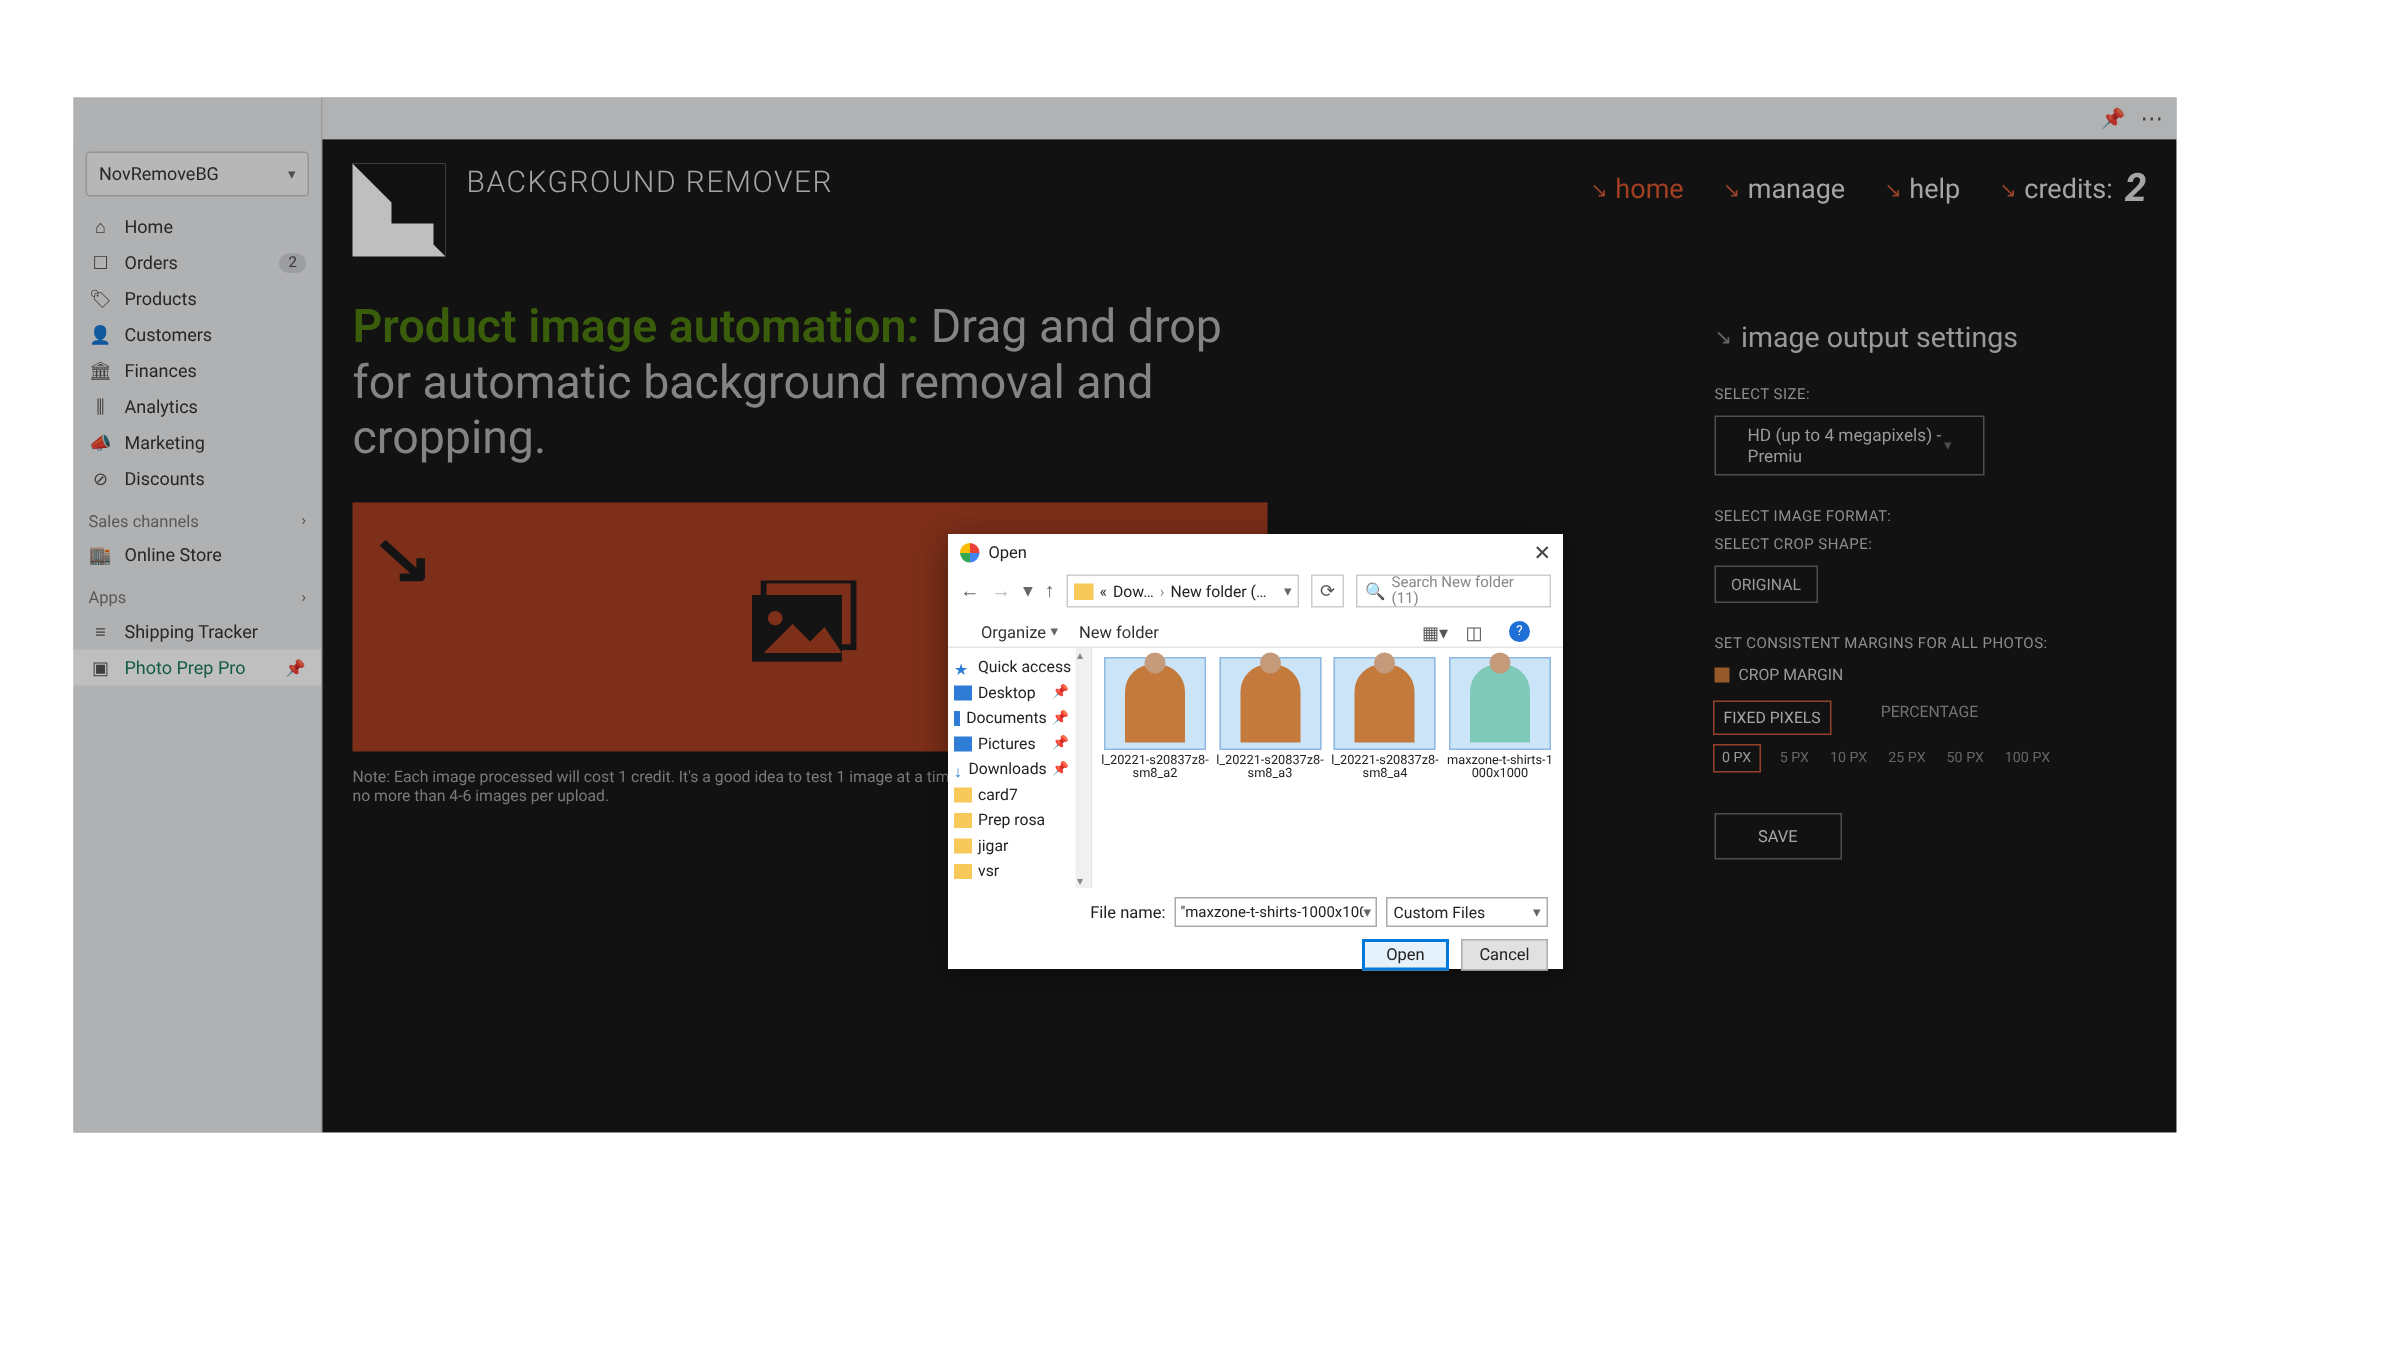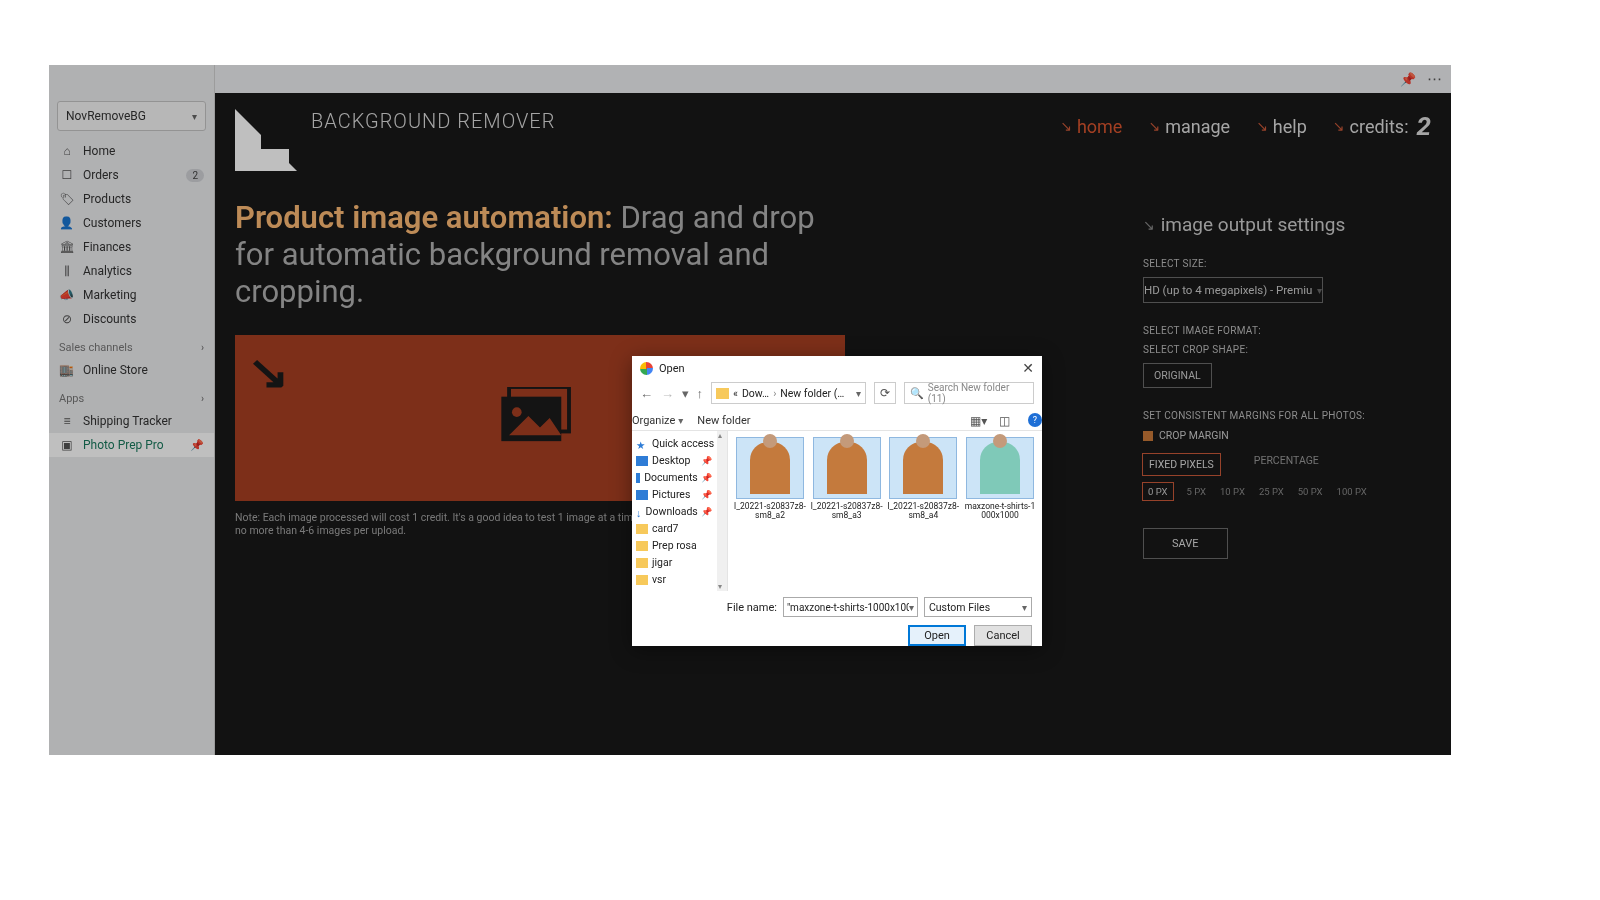--- a/index.html
+++ b/index.html
@@ -35,34 +35,34 @@
 .logo .sq2 { position:absolute; left:40px; top:40px; width:14px; height:14px; background:#fff; }
 .brandname { color:#dcdcdc; font-size:20px; letter-spacing:1px; font-weight:300; margin-top:0; }
 .topnav { margin-left:auto; display:flex; gap:26px; align-items:center; padding-top:2px; }
 .topnav a { color:#ddd; font-size:18px; text-decoration:none; display:flex; align-items:center; gap:5px; }
 .topnav a.active { color:#d9552f; }
 .arr { font-size:14px; color:#c85838; }
 .credits-n { font-size:26px; font-weight:bold; font-style:italic; margin-left:3px; }
 
 .heroarea { padding:28px 20px 0; position:relative; }
 .herotxt { color:#b0b0b0; font-size:31px; line-height:1.2; max-width:620px; }
-.herotxt b { color:#fdba74; font-weight:600; }
+.herotxt b { color:#4d7c0f; font-weight:600; }
 
 .dropzone { margin-top:24px; width:610px; height:166px; background:#a73f22; position:relative; }
 .dz-corner { position:absolute; left:14px; top:10px; font-size:46px; color:#1b1b1b; font-weight:bold; transform:scaleX(1.1); }
 .dz-img { position:absolute; left:50%; top:50%; transform:translate(-50%,-50%); }
 .dz-img svg { width:78px; height:58px; }
 .note { color:#a2a2a2; font-size:10.5px; margin-top:10px; max-width:610px; }
 
 
 .settings { position:absolute; right:18px; top:120px; width:290px; color:#ccc; }
 .settings h3 { font-size:19px; font-weight:400; margin-bottom:22px; display:flex; align-items:center; gap:6px; }
 .settings h3 .arr { color:#888; }
 .slabel { font-size:10px; letter-spacing:0.3px; color:#bcbcbc; margin-bottom:8px; }
-.selectbox { border:1px solid #6a6a6a; padding:5px 0; font-size:11.5px; color:#ccc; display:flex; justify-content:space-between; align-items:center; width:180px; margin-bottom:22px; cursor:pointer; }
+.selectbox { border:1px solid #6a6a6a; padding:5px 21px; font-size:11.5px; color:#ccc; display:flex; justify-content:space-between; align-items:center; width:180px; margin-bottom:22px; cursor:pointer; }
 .fmtrow { display:flex; gap:6px; margin-bottom:22px; }
 .fmtbtn { width:52px; height:38px; background:#2a2a2a; display:flex; align-items:center; justify-content:center; font-size:15px; color:#ddd; cursor:pointer; }
 .fmtbtn.sel { outline:1px solid #c85838; }
 .cropbtn { border:1px solid #6a6a6a; padding:5px 10px; font-size:10.5px; display:inline-block; margin-bottom:22px; cursor:pointer; }
 .chkrow { display:flex; align-items:center; gap:6px; font-size:10.5px; margin-bottom:12px; }
 .chk { width:10px; height:10px; background:#c87838; }
 .togglerow { display:flex; gap:34px; font-size:10.5px; margin-bottom:8px; }
 .toggle { color:#999; cursor:pointer; }
 .toggle.sel { outline:1px solid #c85838; padding:4px 6px; color:#ddd; }
 .pxrow { display:flex; gap:14px; font-size:9.5px; color:#888; align-items:center; }
@@ -76,21 +76,21 @@
 .dlg-title .gic { width:13px; height:13px; border-radius:50%; background:conic-gradient(#ea4335 0 90deg,#4285f4 90deg 180deg,#34a853 180deg 270deg,#fbbc05 270deg); margin-right:6px; }
 .dlg-title .x { margin-left:auto; font-size:14px; cursor:pointer; color:#444; }
 .dlg-nav { display:flex; align-items:center; padding:2px 8px 6px; gap:8px; }
 .dlg-nav .nbtn { color:#666; font-size:13px; cursor:pointer; }
 .dlg-nav .nbtn.dis { color:#bbb; }
 .crumb { flex:1; border:1px solid #ccc; height:22px; display:flex; align-items:center; padding:0 4px; gap:4px; font-size:10.5px; }
 .crumb .fld { width:13px; height:11px; background:#f7c95b; }
 .crumb .sep { color:#888; }
 .refresh { width:22px; height:22px; border:1px solid #ccc; display:flex; align-items:center; justify-content:center; color:#555; cursor:pointer; font-size:12px; }
 .search { width:130px; height:22px; border:1px solid #ccc; display:flex; align-items:center; padding:0 5px; color:#888; gap:4px; }
-.dlg-tool { display:flex; align-items:center; padding:3px 0; border-bottom:1px solid #e4e4e4; gap:14px; font-size:11px; }
+.dlg-tool { display:flex; align-items:center; padding:3px 22px; border-bottom:1px solid #e4e4e4; gap:14px; font-size:11px; }
 .dlg-tool .org { color:#333; display:flex; align-items:center; gap:3px; cursor:pointer; }
 .dlg-tool .spacer { flex:1; }
 .dlg-tool .vic { width:15px; height:13px; cursor:pointer; color:#555; font-size:12px; }
 .dlg-tool .help { width:14px; height:14px; border-radius:50%; background:#1e6fd6; color:#fff; font-size:9px; display:flex; align-items:center; justify-content:center; cursor:pointer; }
 
 .dlg-body { display:flex; height:160px; }
 .tree { width:96px; border-right:1px solid #e4e4e4; overflow:hidden; padding:4px 0; position:relative; }
 .tree .sb { position:absolute; right:0; top:0; width:10px; height:100%; background:#f0f0f0; }
 .tree .sb::before { content:"▴"; position:absolute; top:0; left:1px; font-size:8px; color:#888; }
 .tree .sb::after { content:"▾"; position:absolute; bottom:0; left:1px; font-size:8px; color:#888; }

